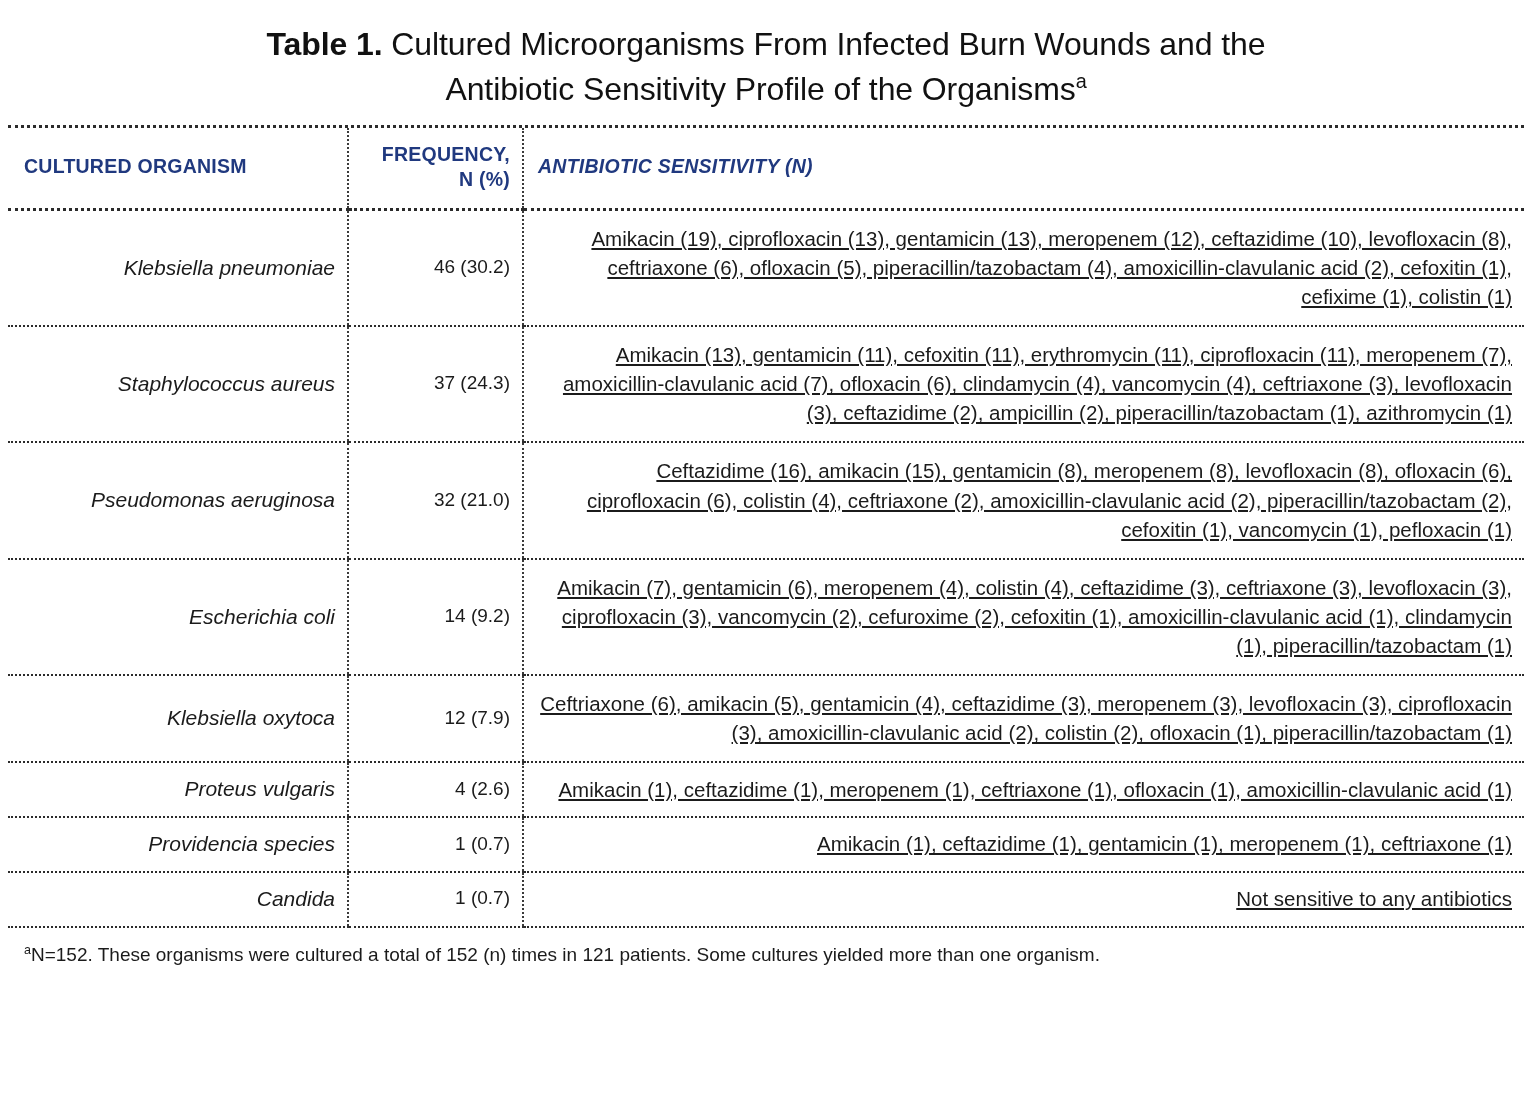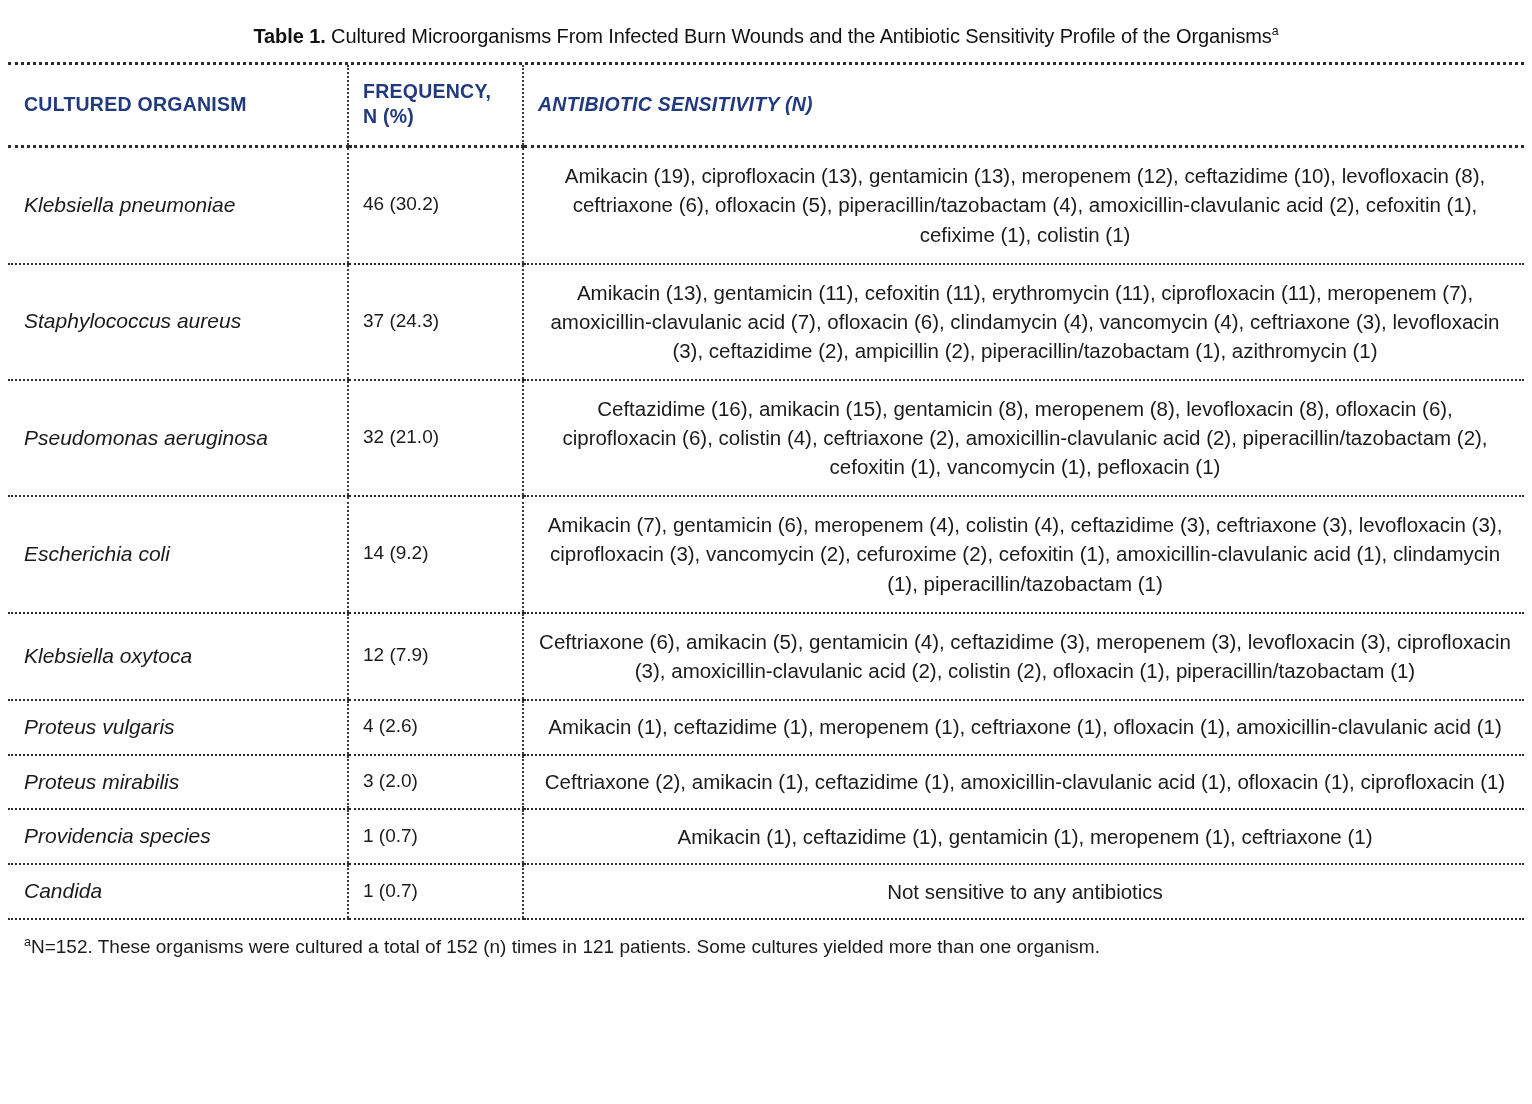--- a/index.html
+++ b/index.html
@@ -19,21 +19,21 @@
     width: 1532px;
     height: 1104px;
     box-sizing: border-box;
     padding: 0;
     position: relative;
   }
 
   
   .table-caption {
     text-align: center;
-    font-size: 20px;
+    font-size: 32px;
     line-height: 1.42;
     color: #111111;
     padding: 22px 215px 12px 215px;
     box-sizing: border-box;
     letter-spacing: -0.1px;
   }
   .table-caption .cap-label {
     font-weight: bold;
   }
   .table-caption .sup {
@@ -71,50 +71,52 @@
     font-weight: bold;
     font-size: 19.5px;
     letter-spacing: 0.25px;
     text-align: left;
     vertical-align: middle;
     padding: 14px 12px 16px 12px;
     border-bottom: 3px dotted #2b2b2b;
     line-height: 1.28;
   }
   thead th.th-org  { padding-left: 16px; }
-  thead th.th-freq { border-left: 2px dotted #3a3a3a; padding-left: 14px; }
+  thead th.th-freq { border-left: 2px dotted #3a3a3a; padding-left: 14px; text-align: right; }
   thead th.th-abx  { border-left: 2px dotted #3a3a3a; padding-left: 14px; font-style: italic; }
 
   
   tbody td {
     font-size: 20.5px;
     line-height: 1.42;
     vertical-align: middle;
     padding: 11px 12px 12px 12px;
     border-bottom: 2.5px dotted #2b2b2b;
     color: #1b1b1b;
+    text-align: right;
   }
   tbody tr:last-child td { border-bottom: 2.5px dotted #2b2b2b; }
 
   td.td-org {
     font-style: italic;
     padding-left: 16px;
     font-size: 21px;
   }
   td.td-freq {
     border-left: 2px dotted #3a3a3a;
     padding-left: 14px;
     font-size: 19px;
     white-space: nowrap;
   }
   td.td-abx {
     border-left: 2px dotted #3a3a3a;
     padding-left: 14px;
-    text-align: center;
+    text-align: right;
     hyphens: manual;
+    text-decoration: underline;
   }
 
   tbody tr.tall td { padding-top: 13px; padding-bottom: 14px; }
 
   
   .footnote {
     font-size: 19px;
     line-height: 1.4;
     color: #1b1b1b;
     padding: 14px 16px 13px 16px;
@@ -178,25 +180,20 @@
             <td class="td-org">Klebsiella oxytoca</td>
             <td class="td-freq">12 (7.9)</td>
             <td class="td-abx">Ceftriaxone (6), amikacin (5), gentamicin (4), ceftazidime (3), meropenem (3), levofloxacin (3), ciprofloxacin (3), amoxicillin-clavulanic acid (2), colistin (2), ofloxacin (1), piperacillin/tazobactam (1)</td>
           </tr>
           <tr>
             <td class="td-org">Proteus vulgaris</td>
             <td class="td-freq">4 (2.6)</td>
             <td class="td-abx">Amikacin (1), ceftazidime (1), meropenem (1), ceftriaxone (1), ofloxacin (1), amoxicillin-clavulanic acid (1)</td>
           </tr>
           <tr>
-            <td class="td-org">Proteus mirabilis</td>
-            <td class="td-freq">3 (2.0)</td>
-            <td class="td-abx">Ceftriaxone (2), amikacin (1), ceftazidime (1), amoxicillin-clavulanic acid (1), ofloxacin (1), ciprofloxacin (1)</td>
-          </tr>
-          <tr>
             <td class="td-org">Providencia species</td>
             <td class="td-freq">1 (0.7)</td>
             <td class="td-abx">Amikacin (1), ceftazidime (1), gentamicin (1), meropenem (1), ceftriaxone (1)</td>
           </tr>
           <tr>
             <td class="td-org">Candida</td>
             <td class="td-freq">1 (0.7)</td>
             <td class="td-abx">Not sensitive to any antibiotics</td>
           </tr>
         </tbody>

